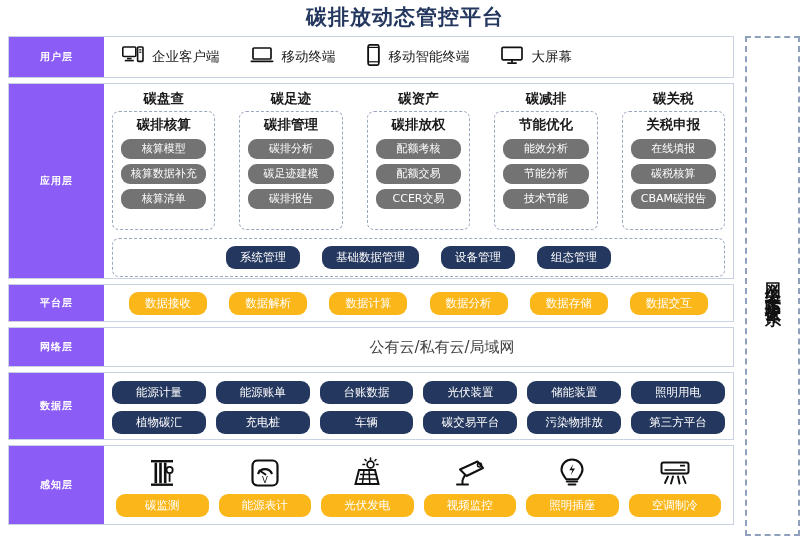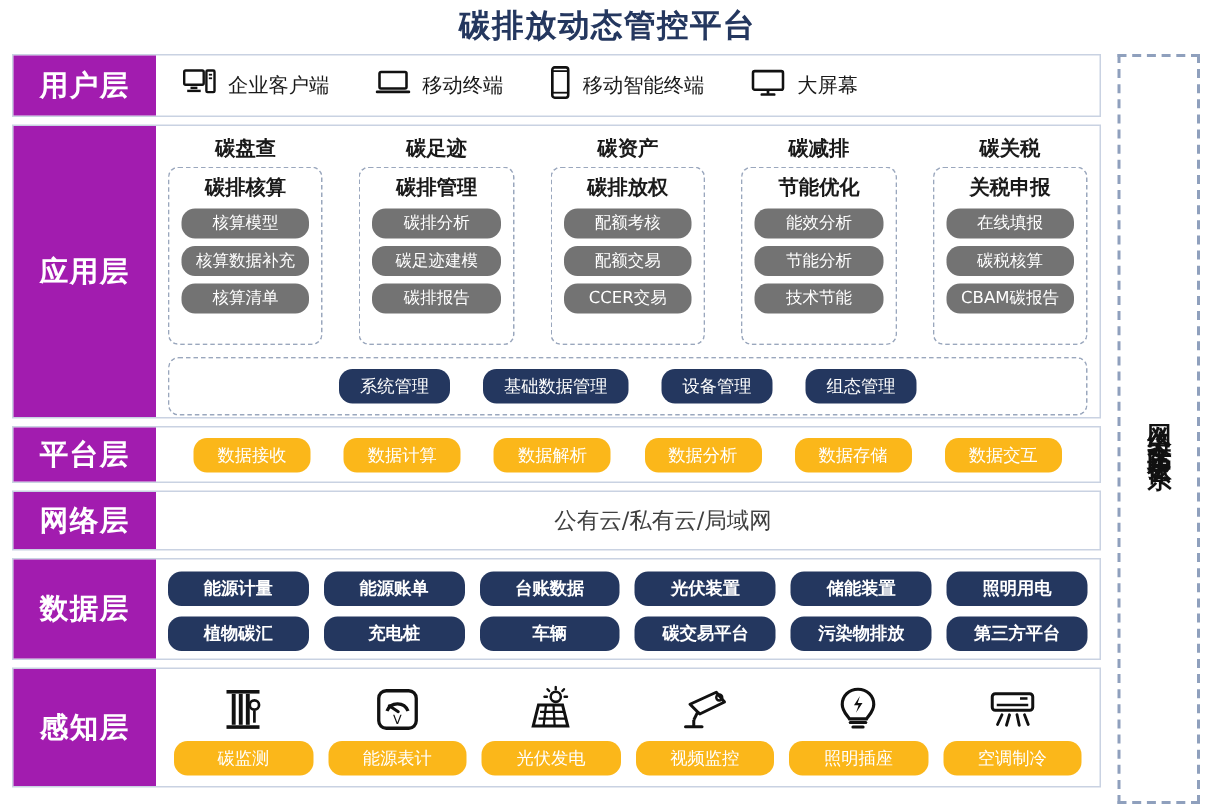--- a/index.html
+++ b/index.html
@@ -25,23 +25,23 @@
   }
 
   .layer {
     display: flex;
     border: 1px solid #c9d2e2;
     background: #ffffff;
     margin-bottom: 5px;
   }
   .layer-label {
     flex: 0 0 95px;
-    background: #a21caf;
+    background: #8b5cf6;
     color: #ffffff;
-    font-size: 19px; font-weight: bold;
+    font-size: 10px; font-weight: bold;
     display: flex; align-items: center; justify-content: center;
     letter-spacing: 1px;
     font-family: Liberation Serif, serif;
   }
   .layer-body { flex: 1 1 auto; position: relative; }
 
   
   .user-row {
     display: flex; align-items: center; height: 100%;
     padding-left: 18px; gap: 30px;
@@ -104,21 +104,21 @@
   }
 
   
   .net-row {
     display: flex; align-items: center; justify-content: center;
     height: 100%;
     font-size: 15px; color: #404040;
   }
 
   
-  .data-body { padding: 8px 8px; font-weight: bold; }
+  .data-body { padding: 8px 8px; }
   .data-row {
     display: flex; justify-content: space-between; gap: 10px;
   }
   .data-row + .data-row { margin-top: 7px; }
   .pill-d {
     flex: 1 1 0;
     background: #24375F; color: #ffffff;
     border-radius: 9px;
     font-size: 11.5px; text-align: center;
     padding: 4px 2px;
@@ -285,22 +285,22 @@
         </div>
 
       </div>
     </div>
 
     <div class="layer" style="height:38px;">
       <div class="layer-label">平台层</div>
       <div class="layer-body">
         <div class="plat-row">
           <div class="pill-y">数据接收</div>
+          <div class="pill-y">数据解析</div>
           <div class="pill-y">数据计算</div>
-          <div class="pill-y">数据解析</div>
           <div class="pill-y">数据分析</div>
           <div class="pill-y">数据存储</div>
           <div class="pill-y">数据交互</div>
         </div>
       </div>
     </div>
 
     <div class="layer" style="height:40px;gap:47px;">
       <div class="layer-label">网络层</div>
       <div class="layer-body">

